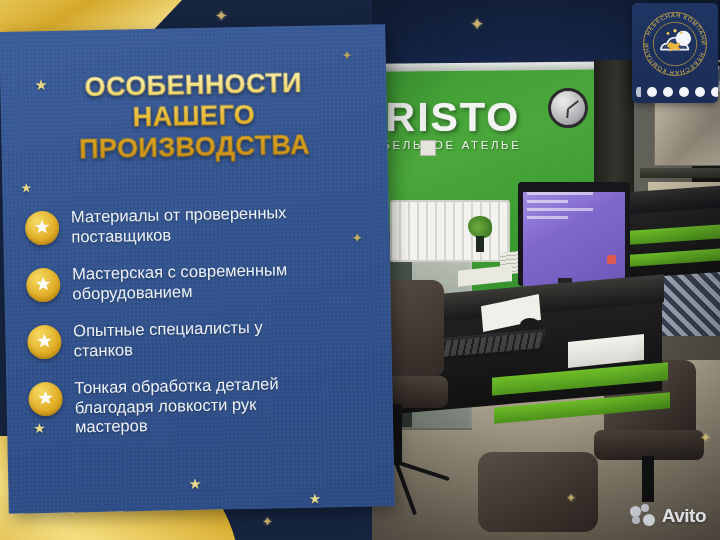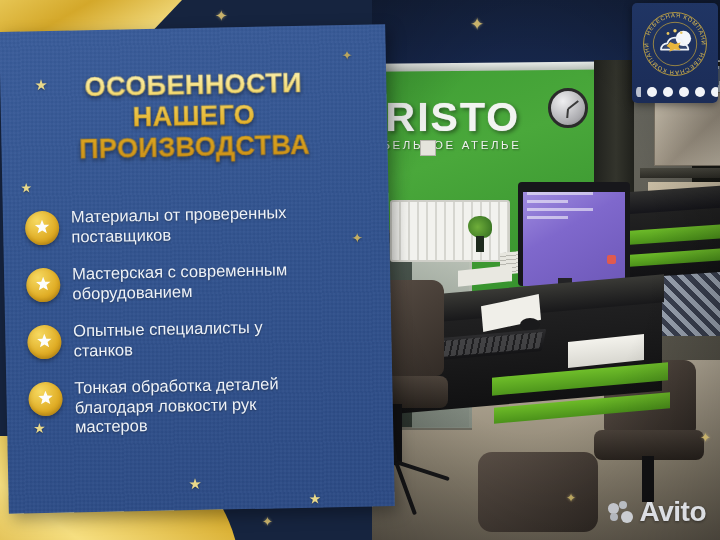--- a/index.html
+++ b/index.html
@@ -242,21 +242,21 @@
   .avito {
     position:absolute; right:14px; bottom:14px; display:flex; align-items:center;
     gap:5px; opacity:.93;
   }
   .avito-mark { position:relative; width:27px; height:22px; }
   .avito-mark i { position:absolute; border-radius:50%; background:#c9ccd4; }
   .avito-mark i:nth-child(1){ left:0; top:2px; width:11px; height:11px; }
   .avito-mark i:nth-child(2){ left:11px; top:0; width:8px; height:8px; background:#bfc3cb; }
   .avito-mark i:nth-child(3){ left:2px; top:12px; width:8px; height:8px; background:#b9bdc6; }
   .avito-mark i:nth-child(4){ left:13px; top:10px; width:12px; height:12px; background:#d3d6dc; }
-  .avito-word { color:#e6e9ef; font-size:28px; font-weight:bold; letter-spacing:-.5px;
+  .avito-word { color:#e6e9ef; font-size:19px; font-weight:bold; letter-spacing:-.5px;
     line-height:1; text-shadow:0 1px 3px rgba(0,0,0,.5); }
 </style>
 </head>
 <body>
 
 <div id="canvas">
 
   <div class="photo">
     <div class="ph-wallTop"></div>
     <div class="ph-greenR"></div>

